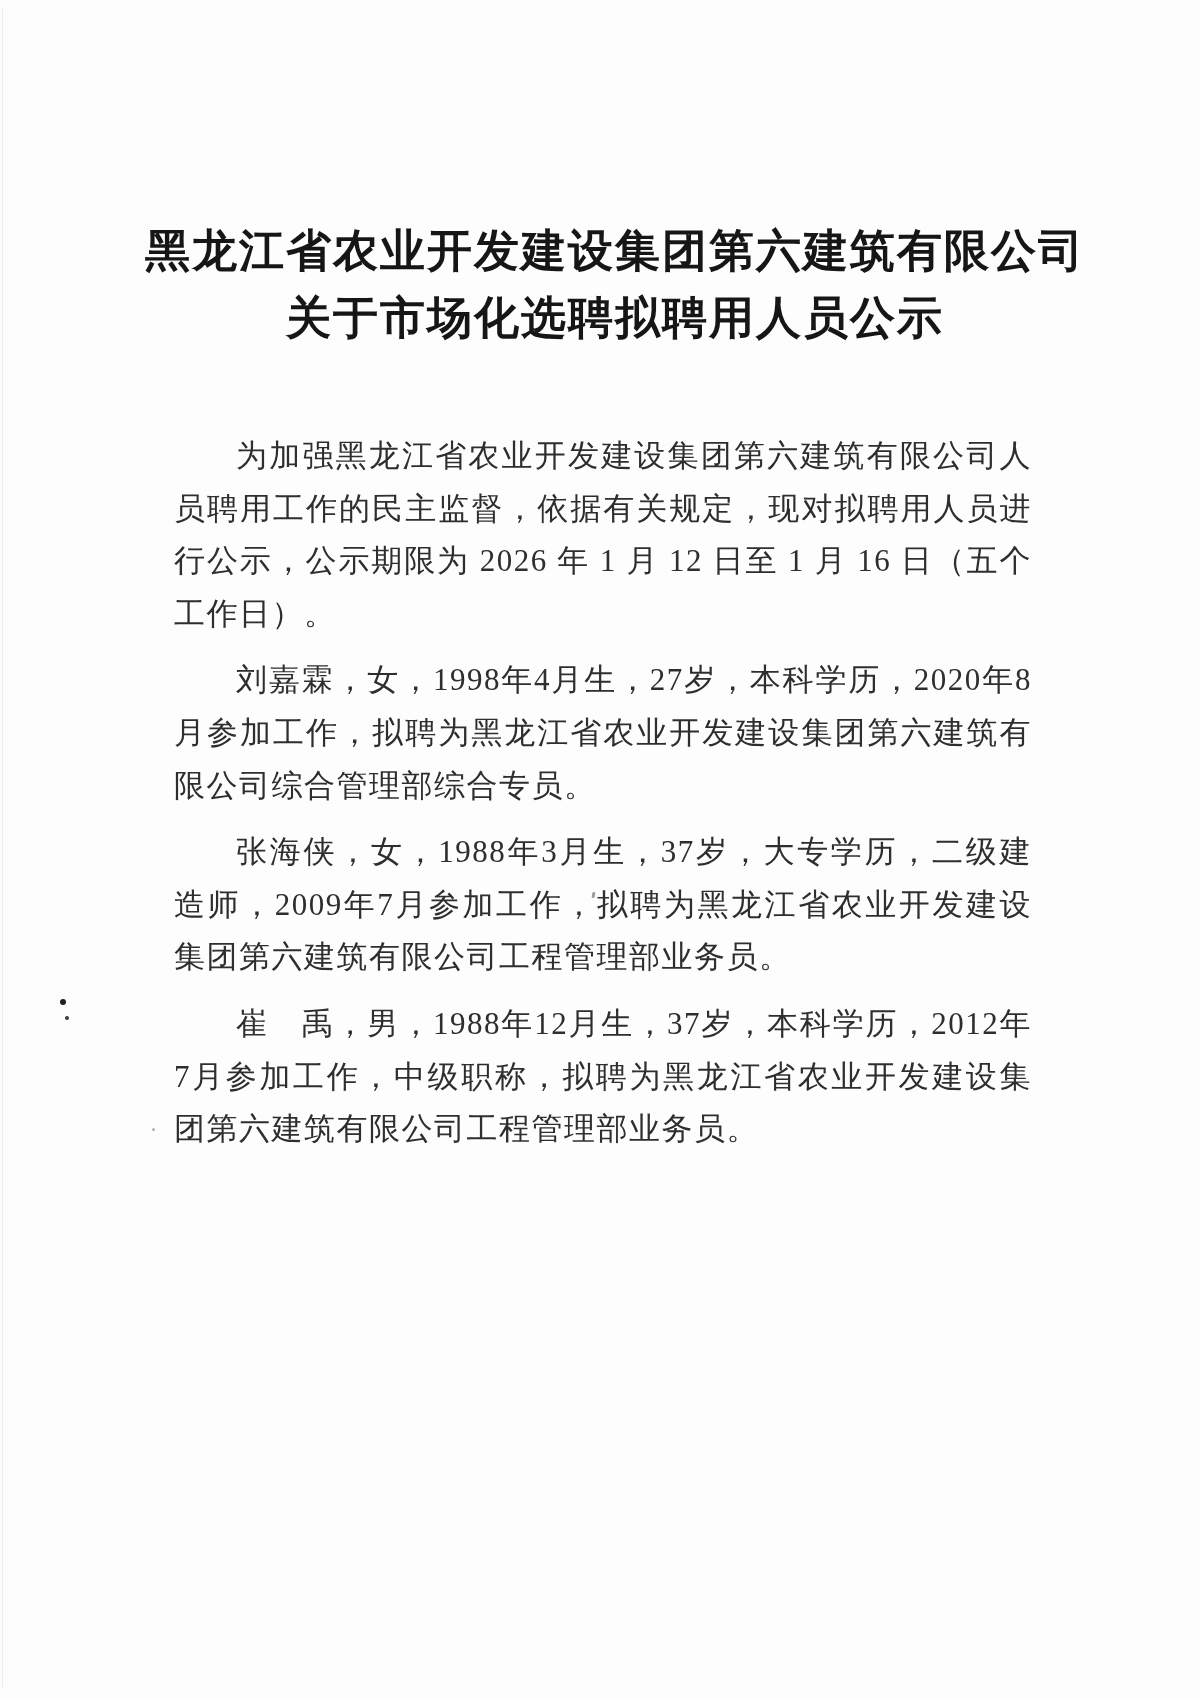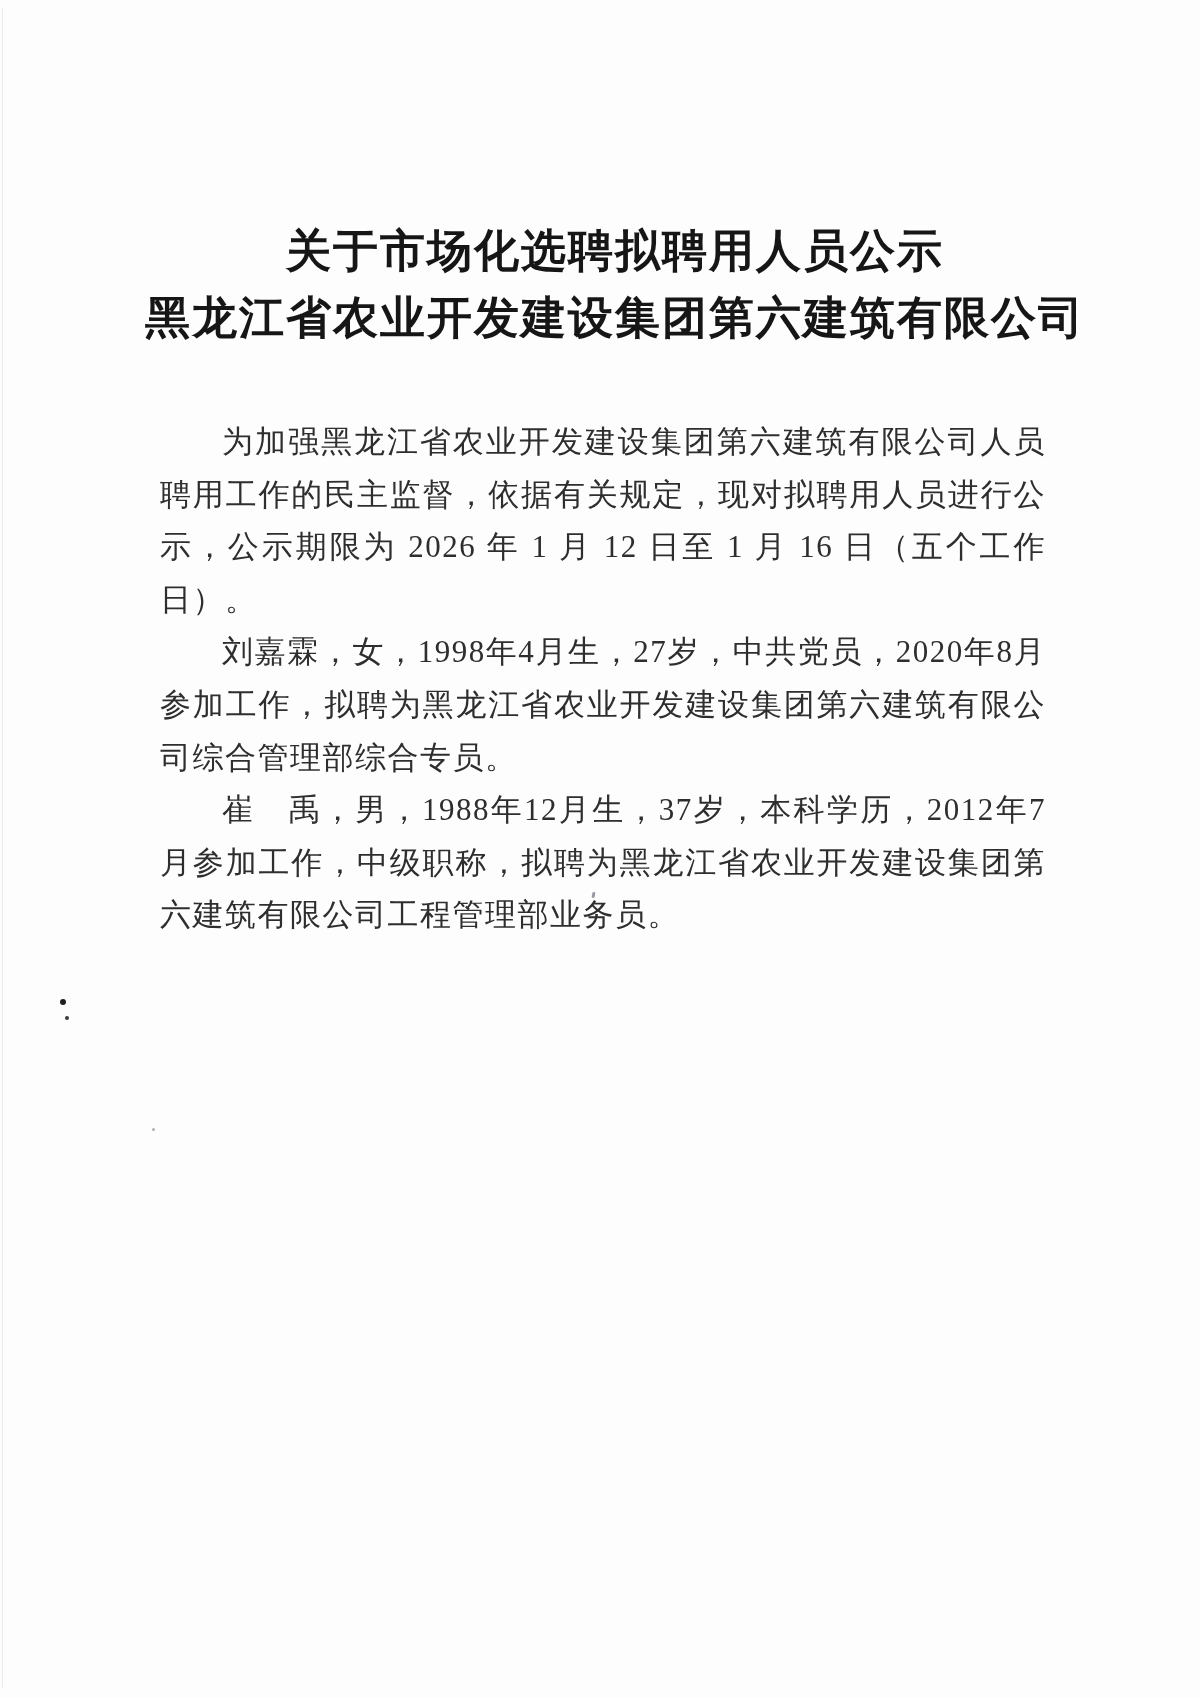--- a/index.html
+++ b/index.html
@@ -43,47 +43,48 @@
     top: 416px;
     font-size: 31px;
     line-height: 52.6px;
     letter-spacing: 1.5px;
     color: #2e2e2e;
     text-align: justify;
     font-family: "Liberation Serif", "DejaVu Serif", serif;
   }
   .doc-body p {
     text-indent: 2em;
-    margin: 0;
+    margin: 14px;
   }
 
   .ink-speck {
     position: absolute;
     border-radius: 50%;
   }
   .speck-a { left: 60px;  top: 999px;  width: 6px; height: 6px; background: #1f1f1f; }
   .speck-b { left: 65px;  top: 1016px; width: 4px; height: 4px; background: #3a3a3a; }
   .speck-c { left: 592px; top: 892px;  width: 3px; height: 6px; background: #9a9aa2; border-radius: 2px; transform: rotate(12deg); }
   .speck-d { left: 152px; top: 1128px; width: 3px; height: 3px; background: #b0b0b0; }
 </style>
 </head>
 <body>
 
 <div class="page">
 
   <div class="scan-edge"></div>
 
   <h1 class="doc-title">
+    <span class="title-line">黑龙江省农业开发建设集团第六建筑有限公司</span>
     <span class="title-line">关于市场化选聘拟聘用人员公示</span>
-    <span class="title-line">黑龙江省农业开发建设集团第六建筑有限公司</span>
   </h1>
 
   <div class="doc-body">
     <p>为加强黑龙江省农业开发建设集团第六建筑有限公司人员聘用工作的民主监督，依据有关规定，现对拟聘用人员进行公示，公示期限为 2026 年 1 月 12 日至 1 月 16 日（五个工作日）。</p>
-    <p>刘嘉霖，女，1998年4月生，27岁，中共党员，2020年8月参加工作，拟聘为黑龙江省农业开发建设集团第六建筑有限公司综合管理部综合专员。</p>
+    <p>刘嘉霖，女，1998年4月生，27岁，本科学历，2020年8月参加工作，拟聘为黑龙江省农业开发建设集团第六建筑有限公司综合管理部综合专员。</p>
+    <p>张海侠，女，1988年3月生，37岁，大专学历，二级建造师，2009年7月参加工作，拟聘为黑龙江省农业开发建设集团第六建筑有限公司工程管理部业务员。</p>
     <p>崔　禹，男，1988年12月生，37岁，本科学历，2012年7月参加工作，中级职称，拟聘为黑龙江省农业开发建设集团第六建筑有限公司工程管理部业务员。</p>
   </div>
 
   <div class="ink-speck speck-a"></div>
   <div class="ink-speck speck-b"></div>
   <div class="ink-speck speck-c"></div>
   <div class="ink-speck speck-d"></div>
 
 </div>
 

